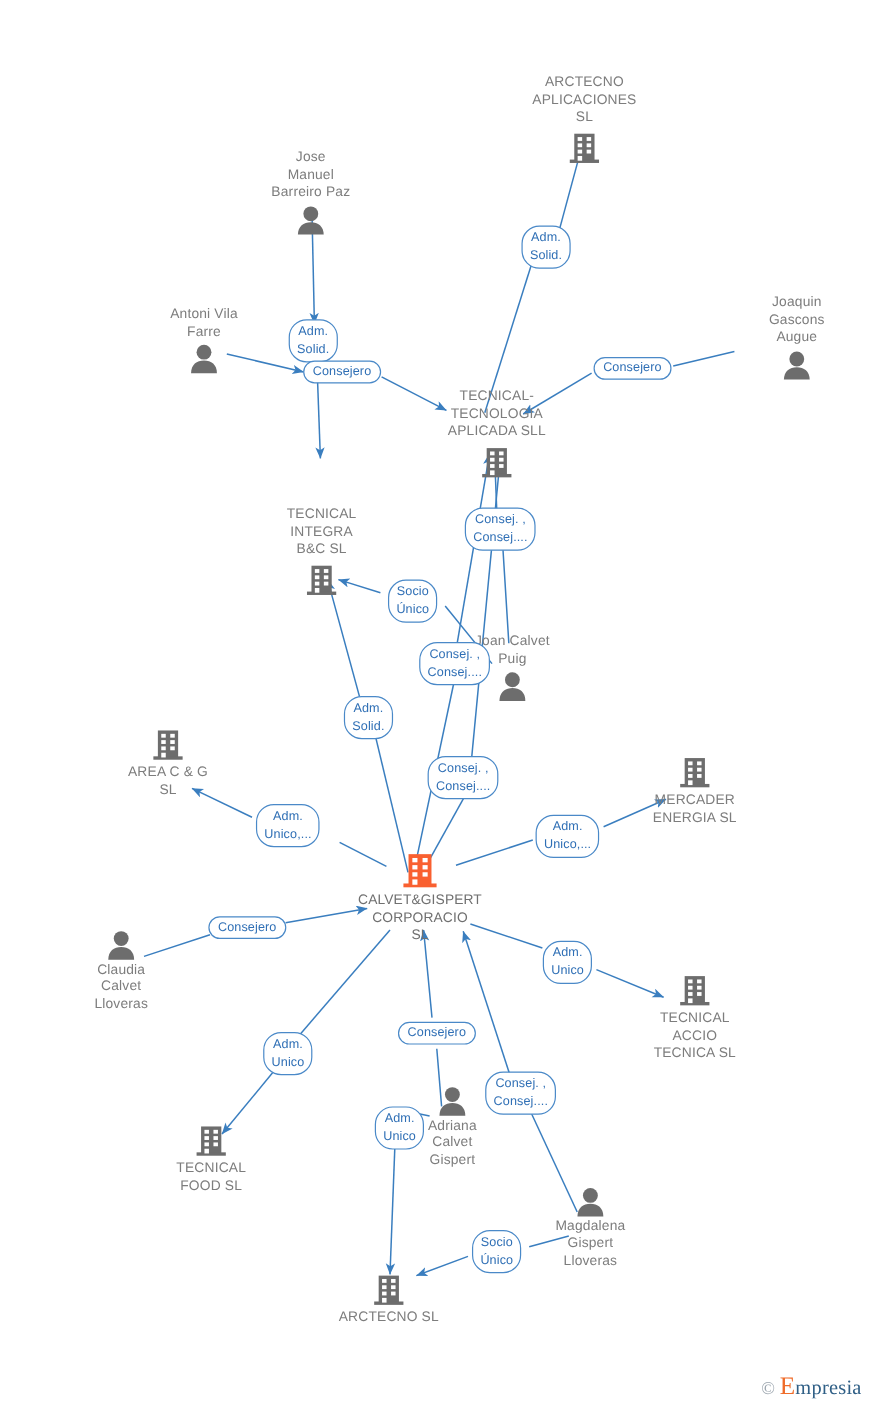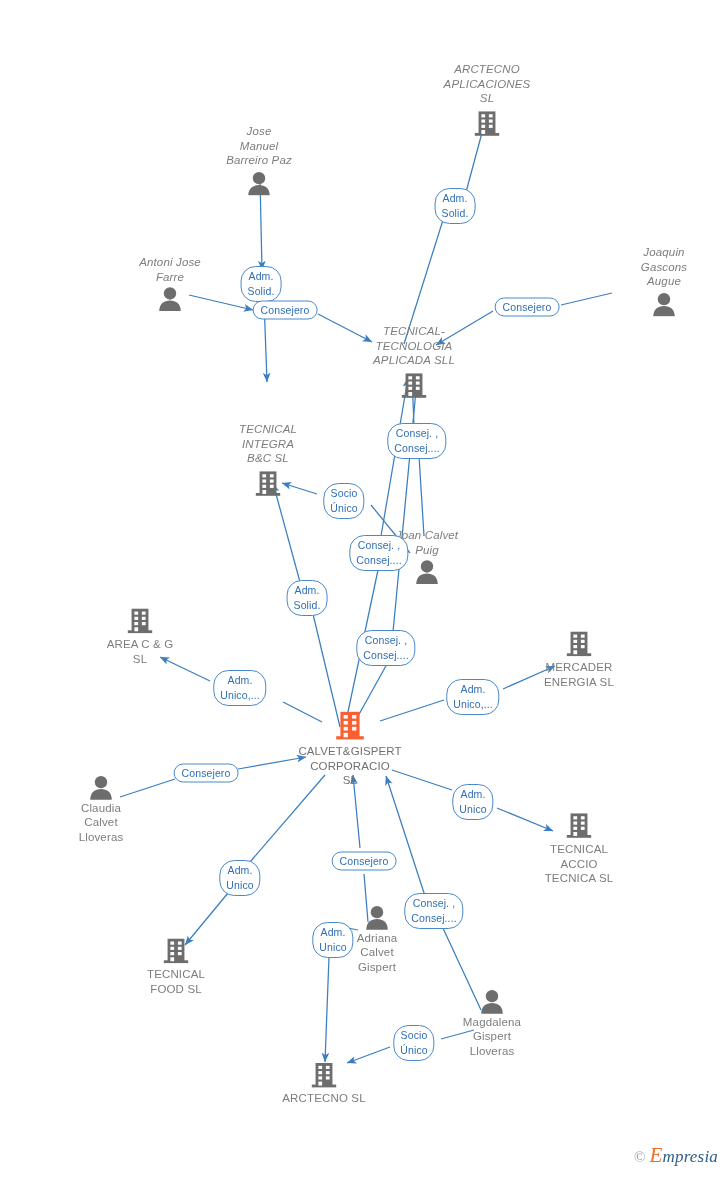--- a/index.html
+++ b/index.html
@@ -34,21 +34,21 @@
     line-height:14.6px;
     color:#808080;
     text-align:center;
     letter-spacing:.15px;
     white-space:pre-line;
   }
   .node.company .nlabel{ color:#7d7d7d; }
   .node.person  .nlabel{ color:#7d7d7d; }
 
   
-  .node.above .nlabel{ order:0; margin-bottom:3px;font-style:italic; }
+  .node.above .nlabel{ order:0; margin-bottom:3px; }
   .node.above .glyph{ order:1; }
   
   .node.below .glyph{ order:0; }
   .node.below .nlabel{ order:1; margin-top:1px; }
 
   .node.main .nlabel{
     color:#707070;
     font-weight:normal;
     font-size:11.5px;
     letter-spacing:.1px;
@@ -81,21 +81,20 @@
     align-items:baseline;
     gap:4px;
   }
   #watermark .cmark{
     color:#9aa4ad;
     font-size:15px;
     font-family:"Liberation Serif", serif;
   }
   #watermark .wordmark{
     font-family:"Liberation Serif", serif;
-    font-style:italic;
     font-size:17px;
     color:#2f5f86;
     letter-spacing:.2px;
   }
   #watermark .wordmark .e{ color:#ef6c2a; font-size:21px; }
 </style>
 </head>
 <body>
 
 <div id="canvas">
@@ -192,21 +191,21 @@
           </svg></span>
         <span class="nlabel">Jose
 Manuel
 Barreiro Paz</span>
       </div>
       <div class="node person above" style="left: 170px; top: 283px;">
         <span class="glyph"><svg width="30" height="24.599999999999998" viewBox="0 0 32 26" xmlns="http://www.w3.org/2000/svg">
             <circle cx="16" cy="7.2" r="6.6" fill="#6d6d6d"></circle>
             <path d="M4.5,26 C4.5,18.2 9.6,14.6 16,14.6 C22.4,14.6 27.5,18.2 27.5,26 Z" fill="#6d6d6d"></path>
           </svg></span>
-        <span class="nlabel">Antoni Jose
+        <span class="nlabel">Antoni Vila
 Farre</span>
       </div>
       <div class="node person above" style="left: 664px; top: 281px;">
         <span class="glyph"><svg width="30" height="24.599999999999998" viewBox="0 0 32 26" xmlns="http://www.w3.org/2000/svg">
             <circle cx="16" cy="7.2" r="6.6" fill="#6d6d6d"></circle>
             <path d="M4.5,26 C4.5,18.2 9.6,14.6 16,14.6 C22.4,14.6 27.5,18.2 27.5,26 Z" fill="#6d6d6d"></path>
           </svg></span>
         <span class="nlabel">Joaquin
 Gascons
 Augue</span>

